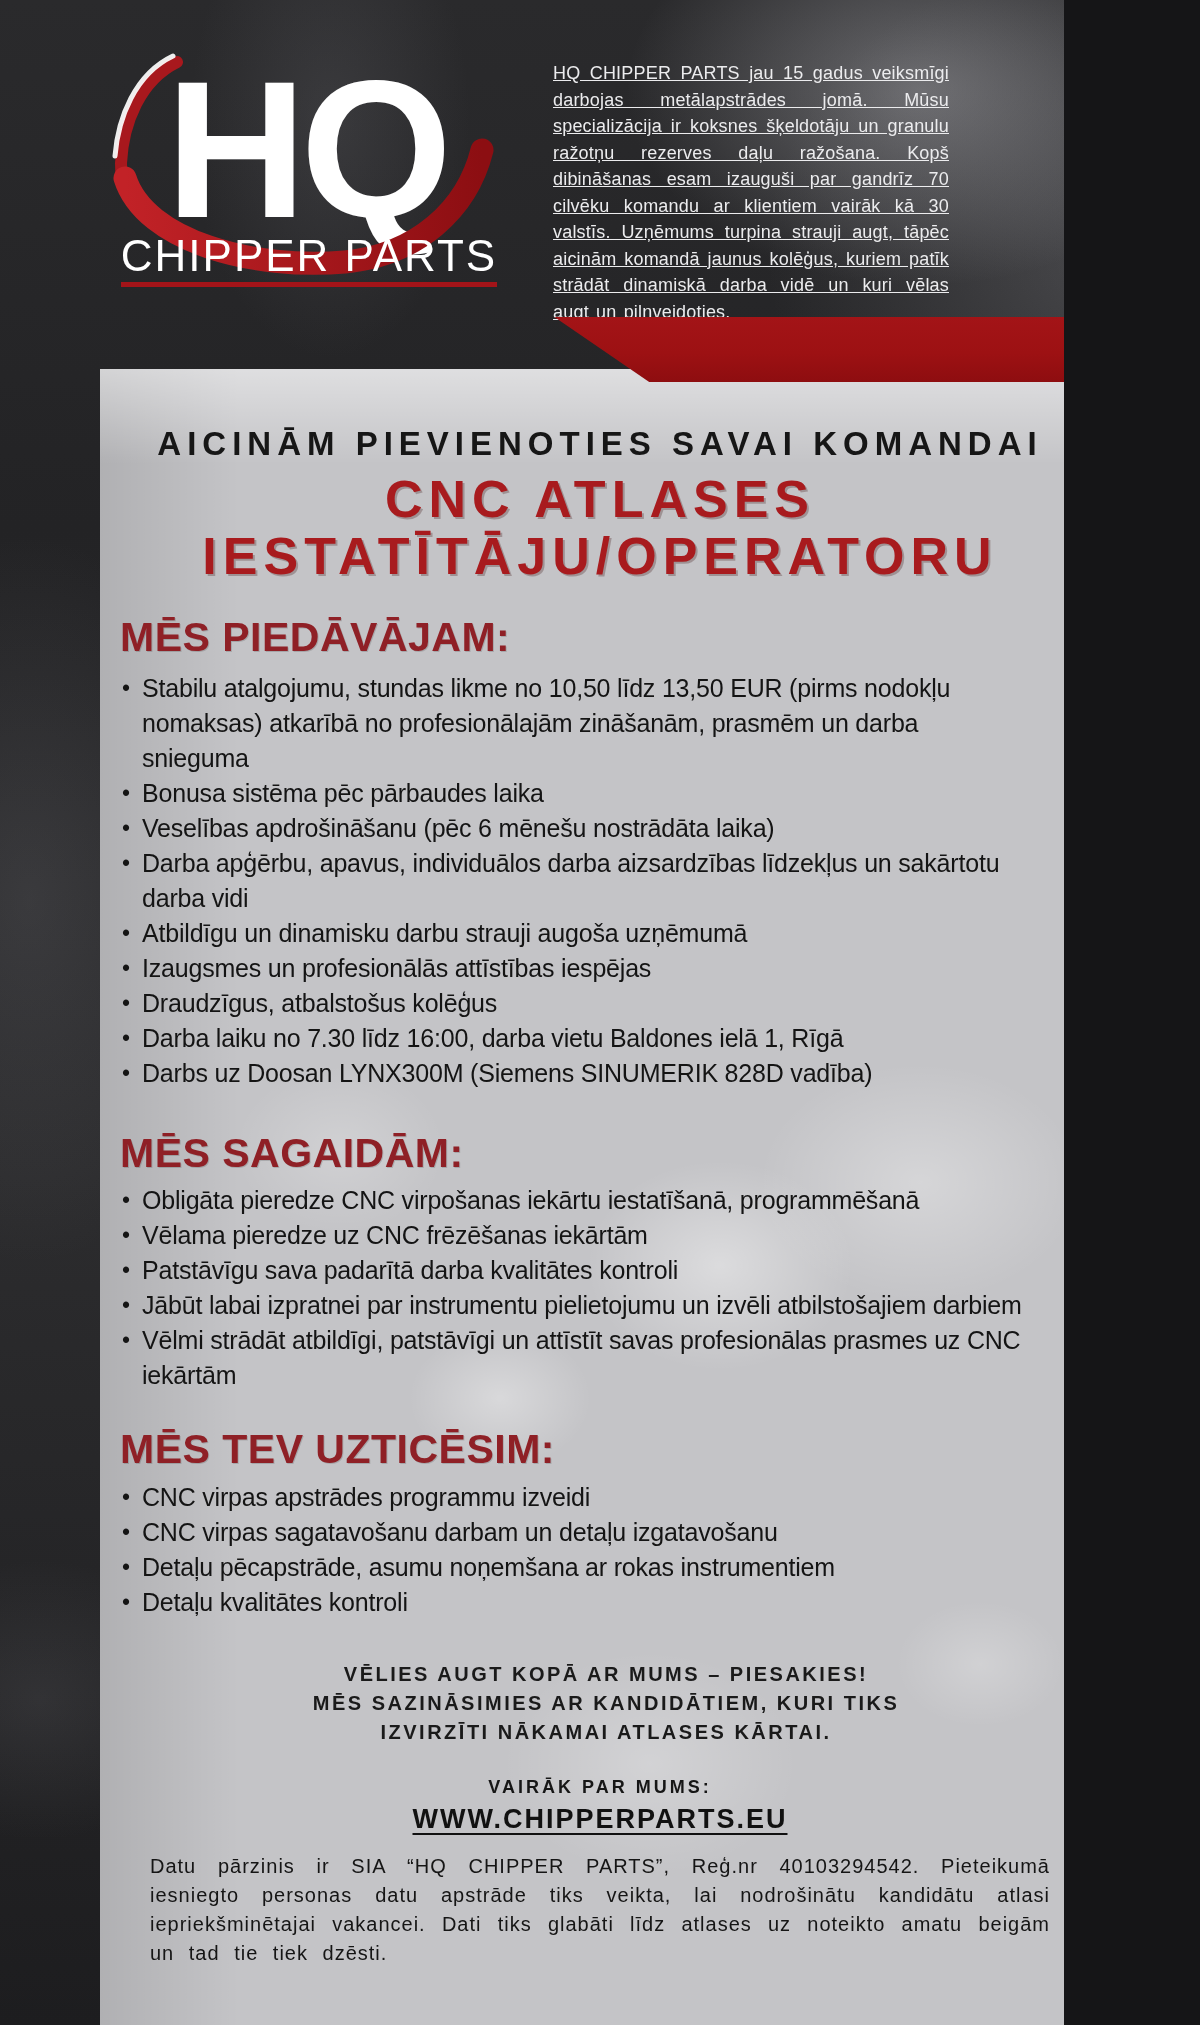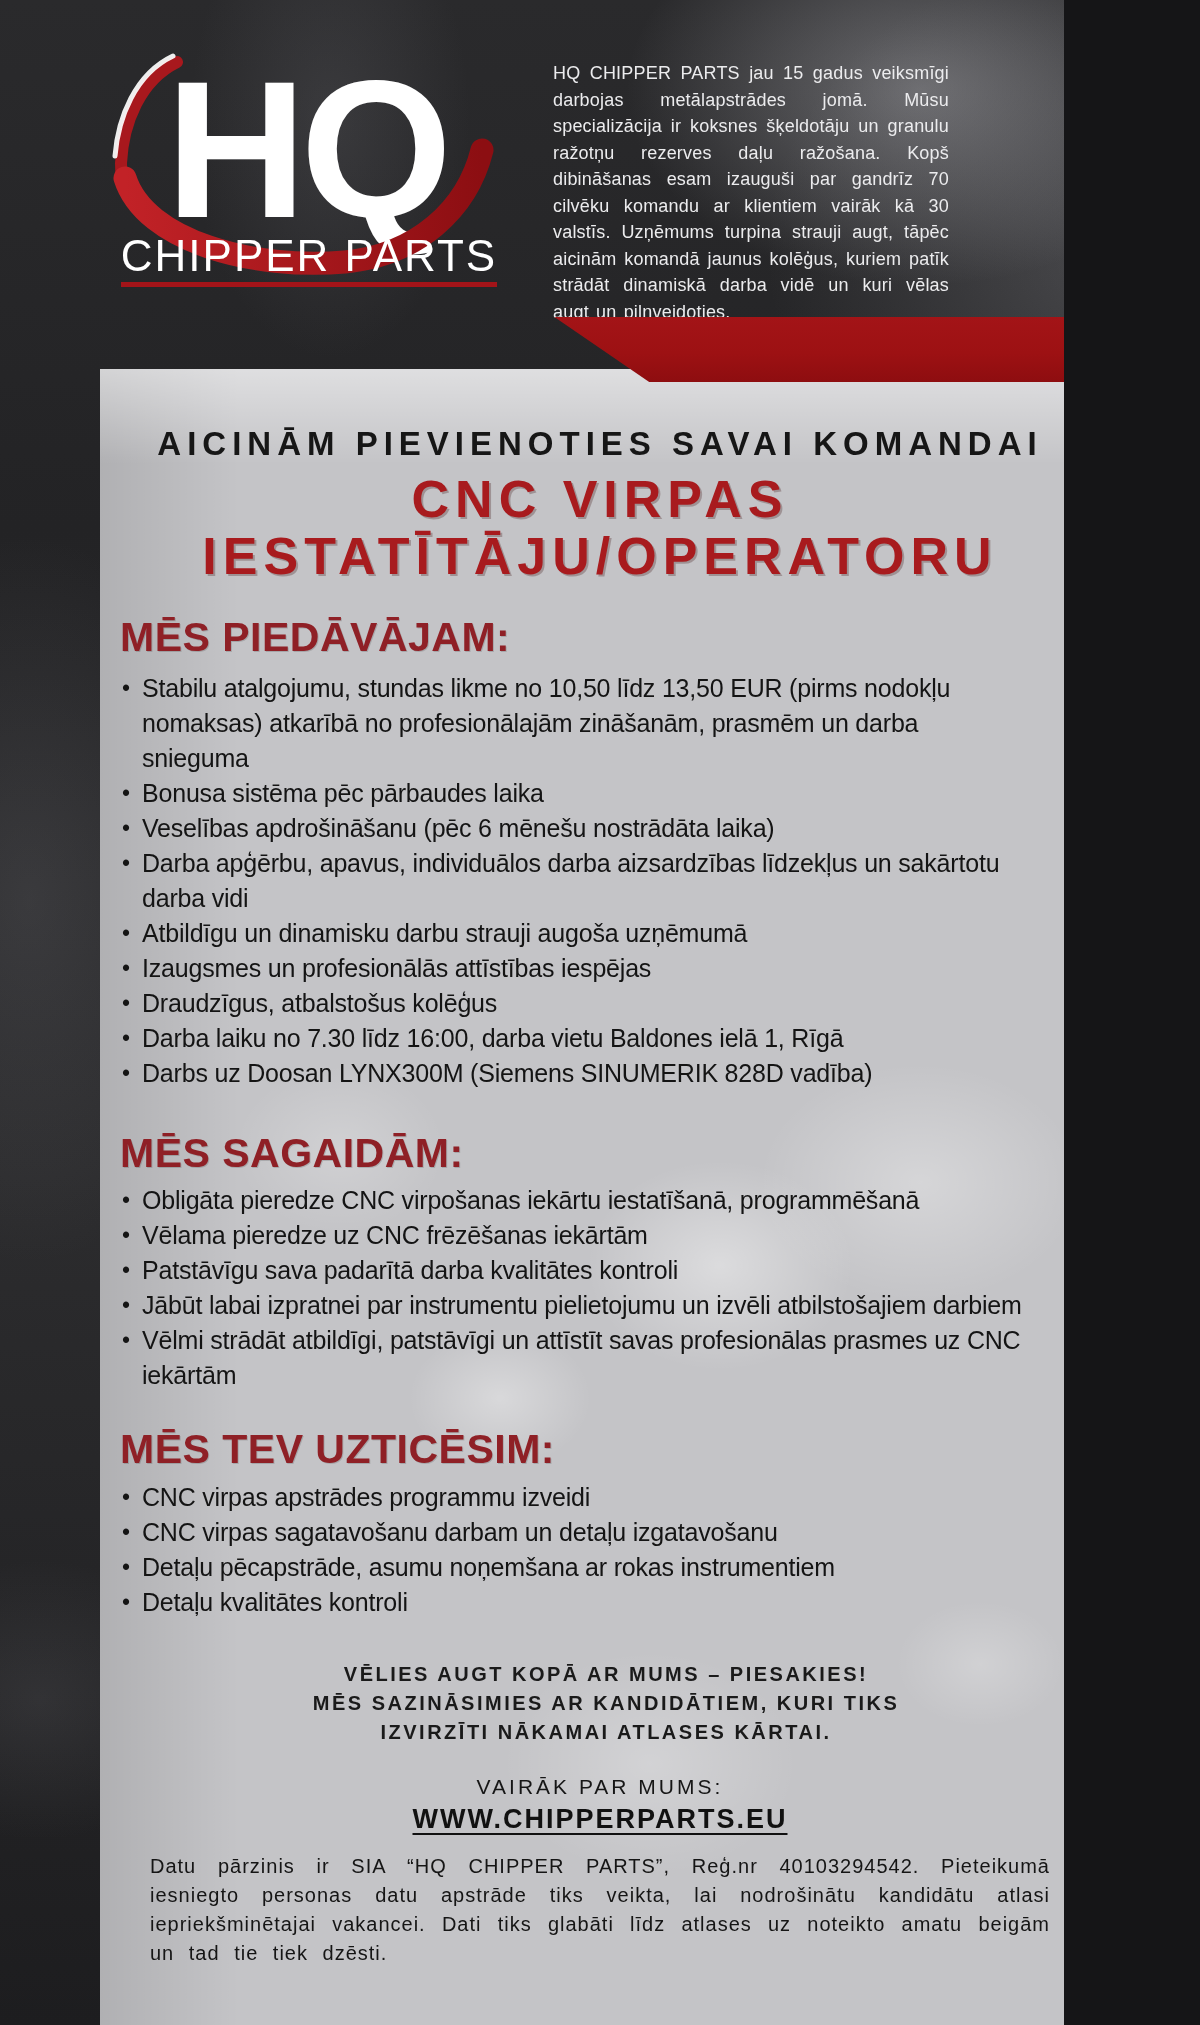--- a/index.html
+++ b/index.html
@@ -14,21 +14,21 @@
       radial-gradient(260px 220px at 1160px 1480px, rgba(140,140,146,.22), transparent 70%),
       radial-gradient(240px 200px at 40px 1700px, rgba(120,120,126,.18), transparent 70%),
       linear-gradient(180deg,#2a2a2c 0%,#232325 26%,#2c2c2e 58%,#1d1d1f 100%);
   }
   
   .logo{position:absolute;left:85px;top:28px;width:430px;height:290px;}
   
   .intro{
     position:absolute;left:553px;top:42px;width:396px;
     color:#ececee;font-size:18px;line-height:26.5px;text-align:justify;
-    letter-spacing:.2px;word-spacing:2px;
+    letter-spacing:.2px;word-spacing:2px;text-decoration:underline;
   }
   
   .ribbon{
     position:absolute;left:0;top:317px;width:1200px;height:65px;
     background:linear-gradient(180deg,#a31417 0%,#9d1113 55%,#8e0d10 100%);
     clip-path:polygon(46.2% 0,100% 0,100% 100%,54.1% 100%);
     z-index:3;
   }
   
   .panel{
@@ -73,21 +73,21 @@
   ul.blist li .dot{
     position:absolute;left:-20px;top:0;font-size:23px;color:#141414;
   }
   .cta{margin-top:40px;text-align:center;}
   .cta p{
     margin:0;font-size:20px;line-height:29px;font-weight:700;
     letter-spacing:2.5px;color:#1a1a1a;padding-left:12px;
   }
   .more-label{
     margin:28px 0 0 0;text-align:center;
-    font-size:21px;line-height:24px;font-weight:400;letter-spacing:3px;color:#161616;
+    font-size:18px;line-height:24px;font-weight:700;letter-spacing:3px;color:#161616;
   }
   .website{
     display:block;margin:5px auto 0 auto;width:max-content;
     font-size:27px;line-height:30px;font-weight:700;letter-spacing:2px;
     color:#111;text-decoration:underline;text-underline-offset:5px;text-decoration-thickness:2px;
   }
   .privacy{
     margin:18px auto 0 auto;width:900px;
     font-size:20px;line-height:29px;color:#151515;
     letter-spacing:1px;word-spacing:8px;text-align:justify;
@@ -117,21 +117,21 @@
 
   <p class="intro">HQ CHIPPER PARTS jau 15 gadus veiksmīgi darbojas metālapstrādes jomā. Mūsu specializācija ir koksnes šķeldotāju un granulu ražotņu rezerves daļu ražošana. Kopš dibināšanas esam izauguši par gandrīz 70 cilvēku komandu ar klientiem vairāk kā 30 valstīs. Uzņēmums turpina strauji augt, tāpēc aicinām komandā jaunus kolēģus, kuriem patīk strādāt dinamiskā darba vidē un kuri vēlas augt un pilnveidoties.</p>
 
   <div class="ribbon"></div>
 
   <div class="panel">
 
     <h2 class="kicker">AICINĀM PIEVIENOTIES SAVAI KOMANDAI</h2>
 
     <h1 class="job-title">
-      <span>CNC VIRPAS</span><br>
+      <span>CNC ATLASES</span><br>
       <span>IESTATĪTĀJU/OPERATORU</span>
     </h1>
 
     <h3 class="sec-heading s1">MĒS PIEDĀVĀJAM:</h3>
     <ul class="blist">
 
         <li>
           <span class="dot">•</span>
           <span>Stabilu atalgojumu, stundas likme no 10,50 līdz 13,50 EUR (pirms nodokļu nomaksas) atkarībā no profesionālajām zināšanām, prasmēm un darba snieguma</span>
         </li>

